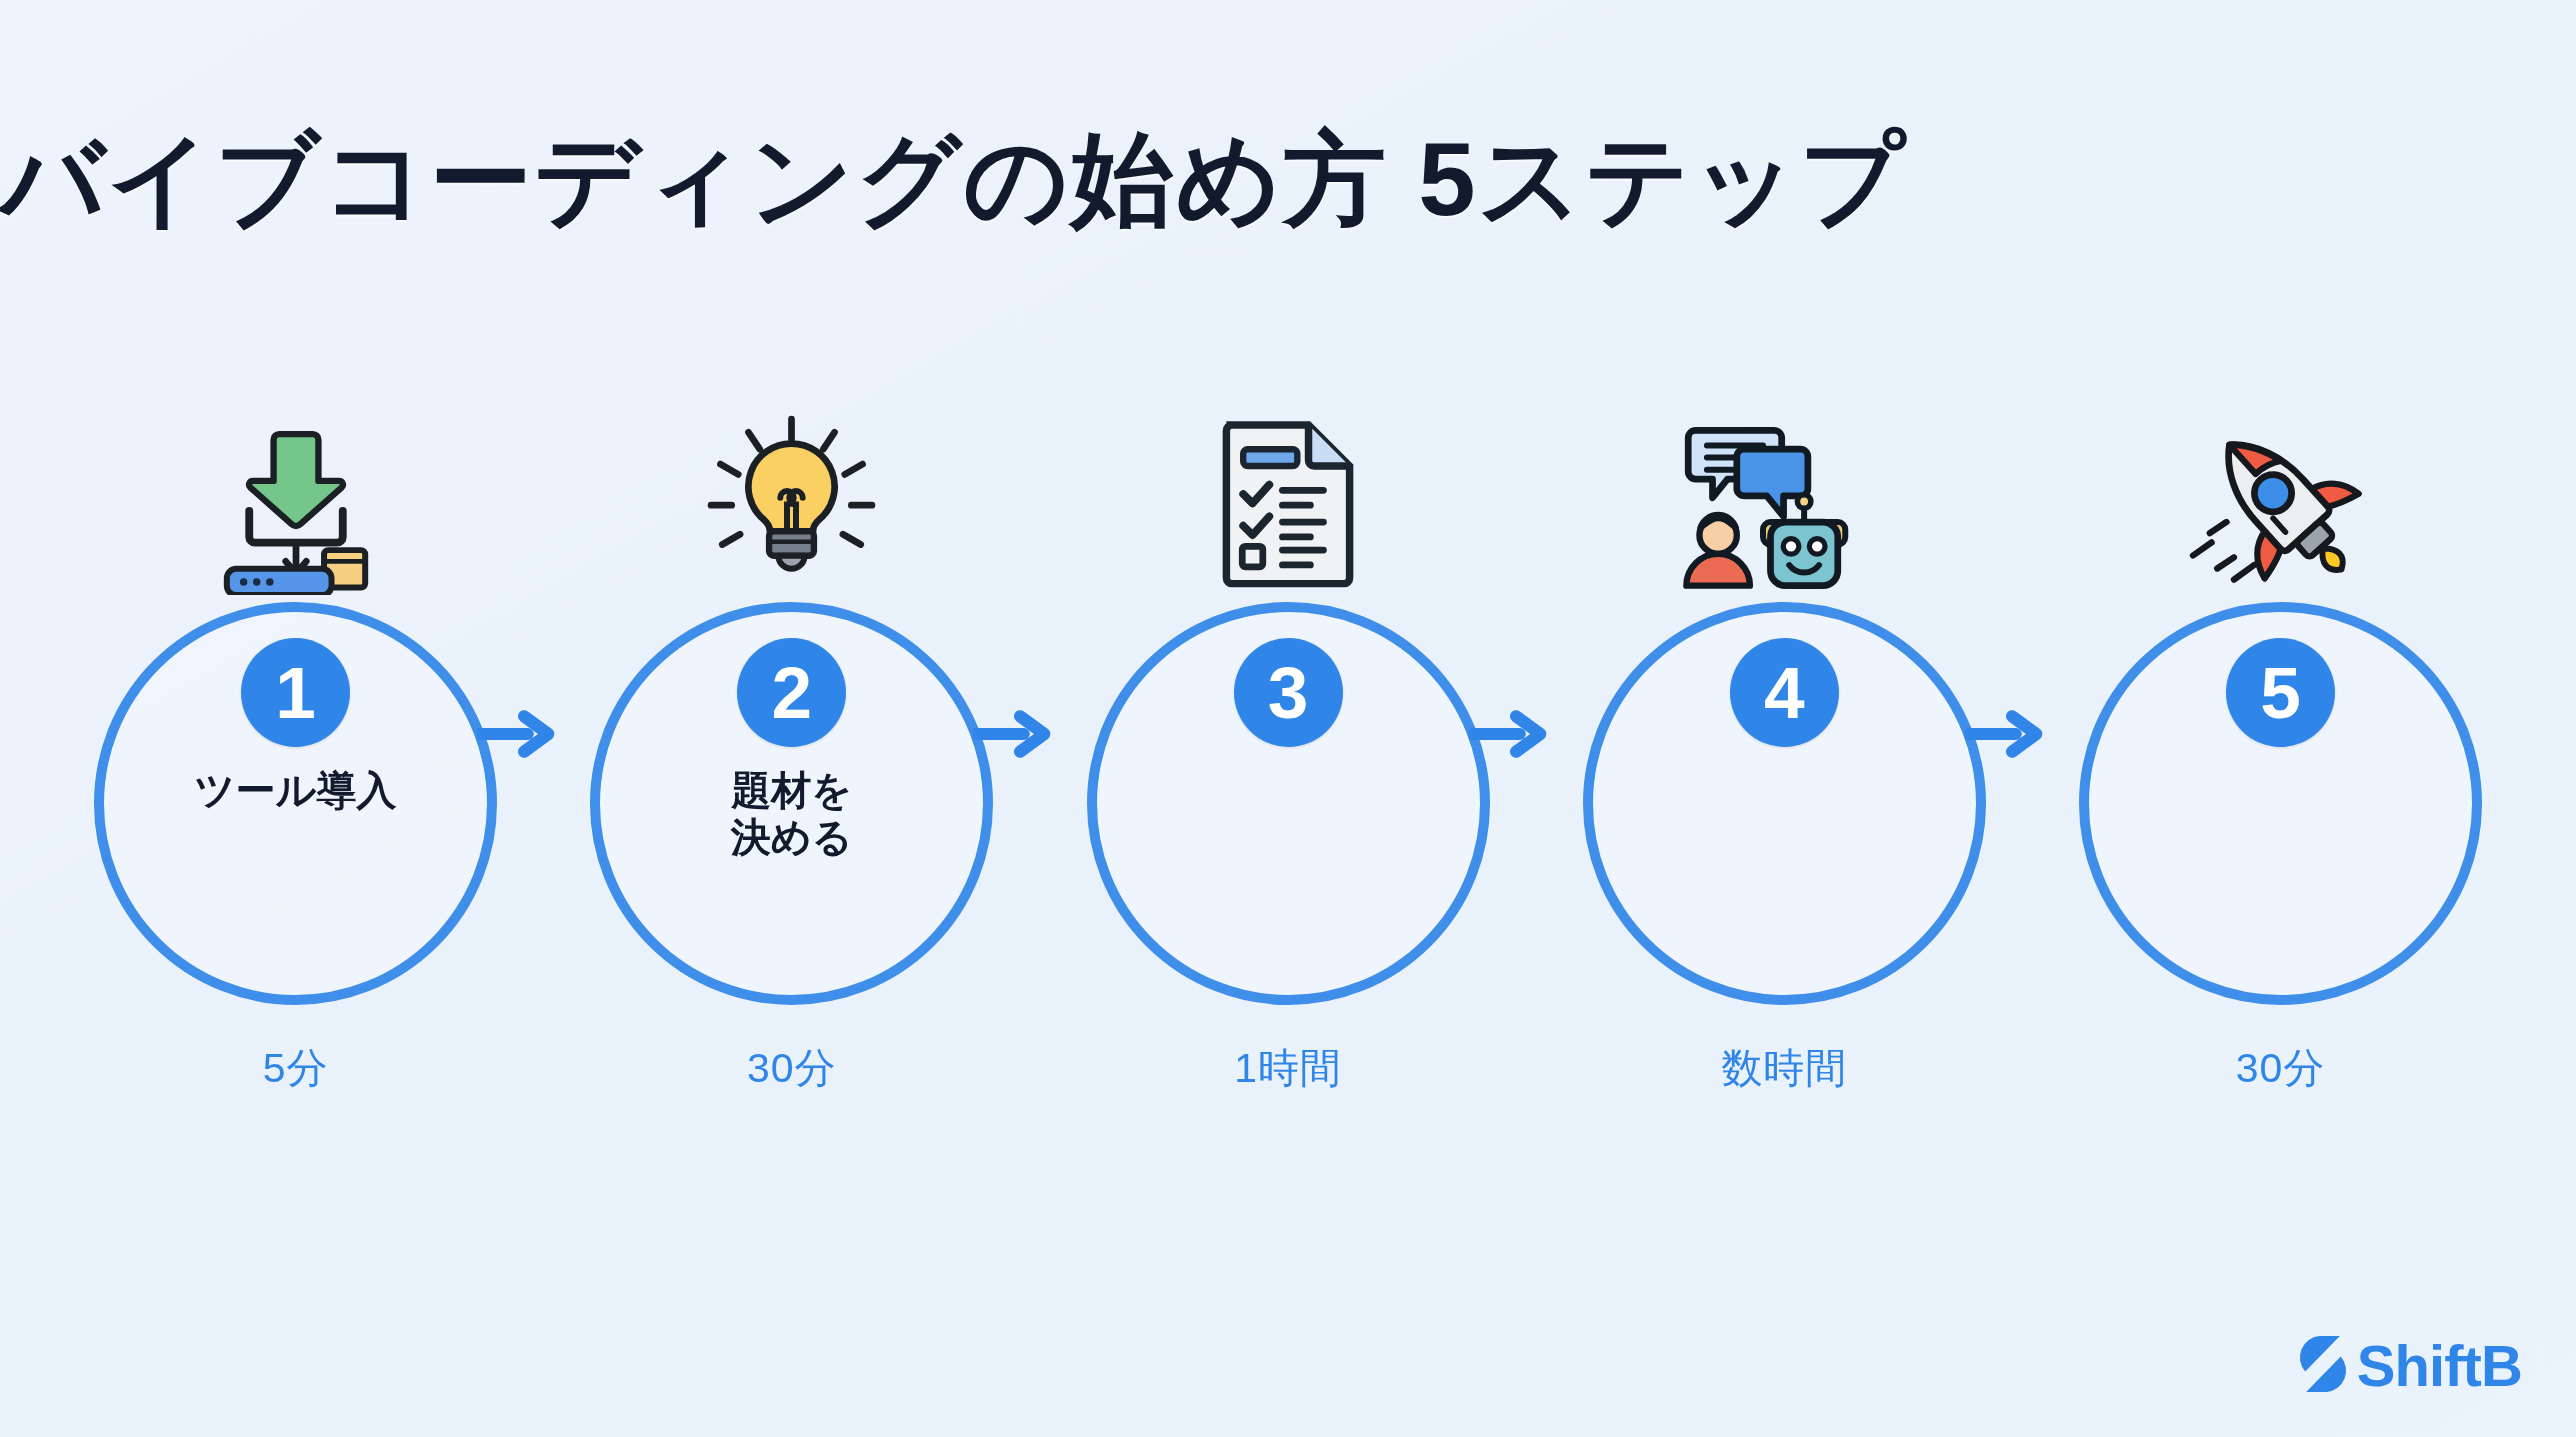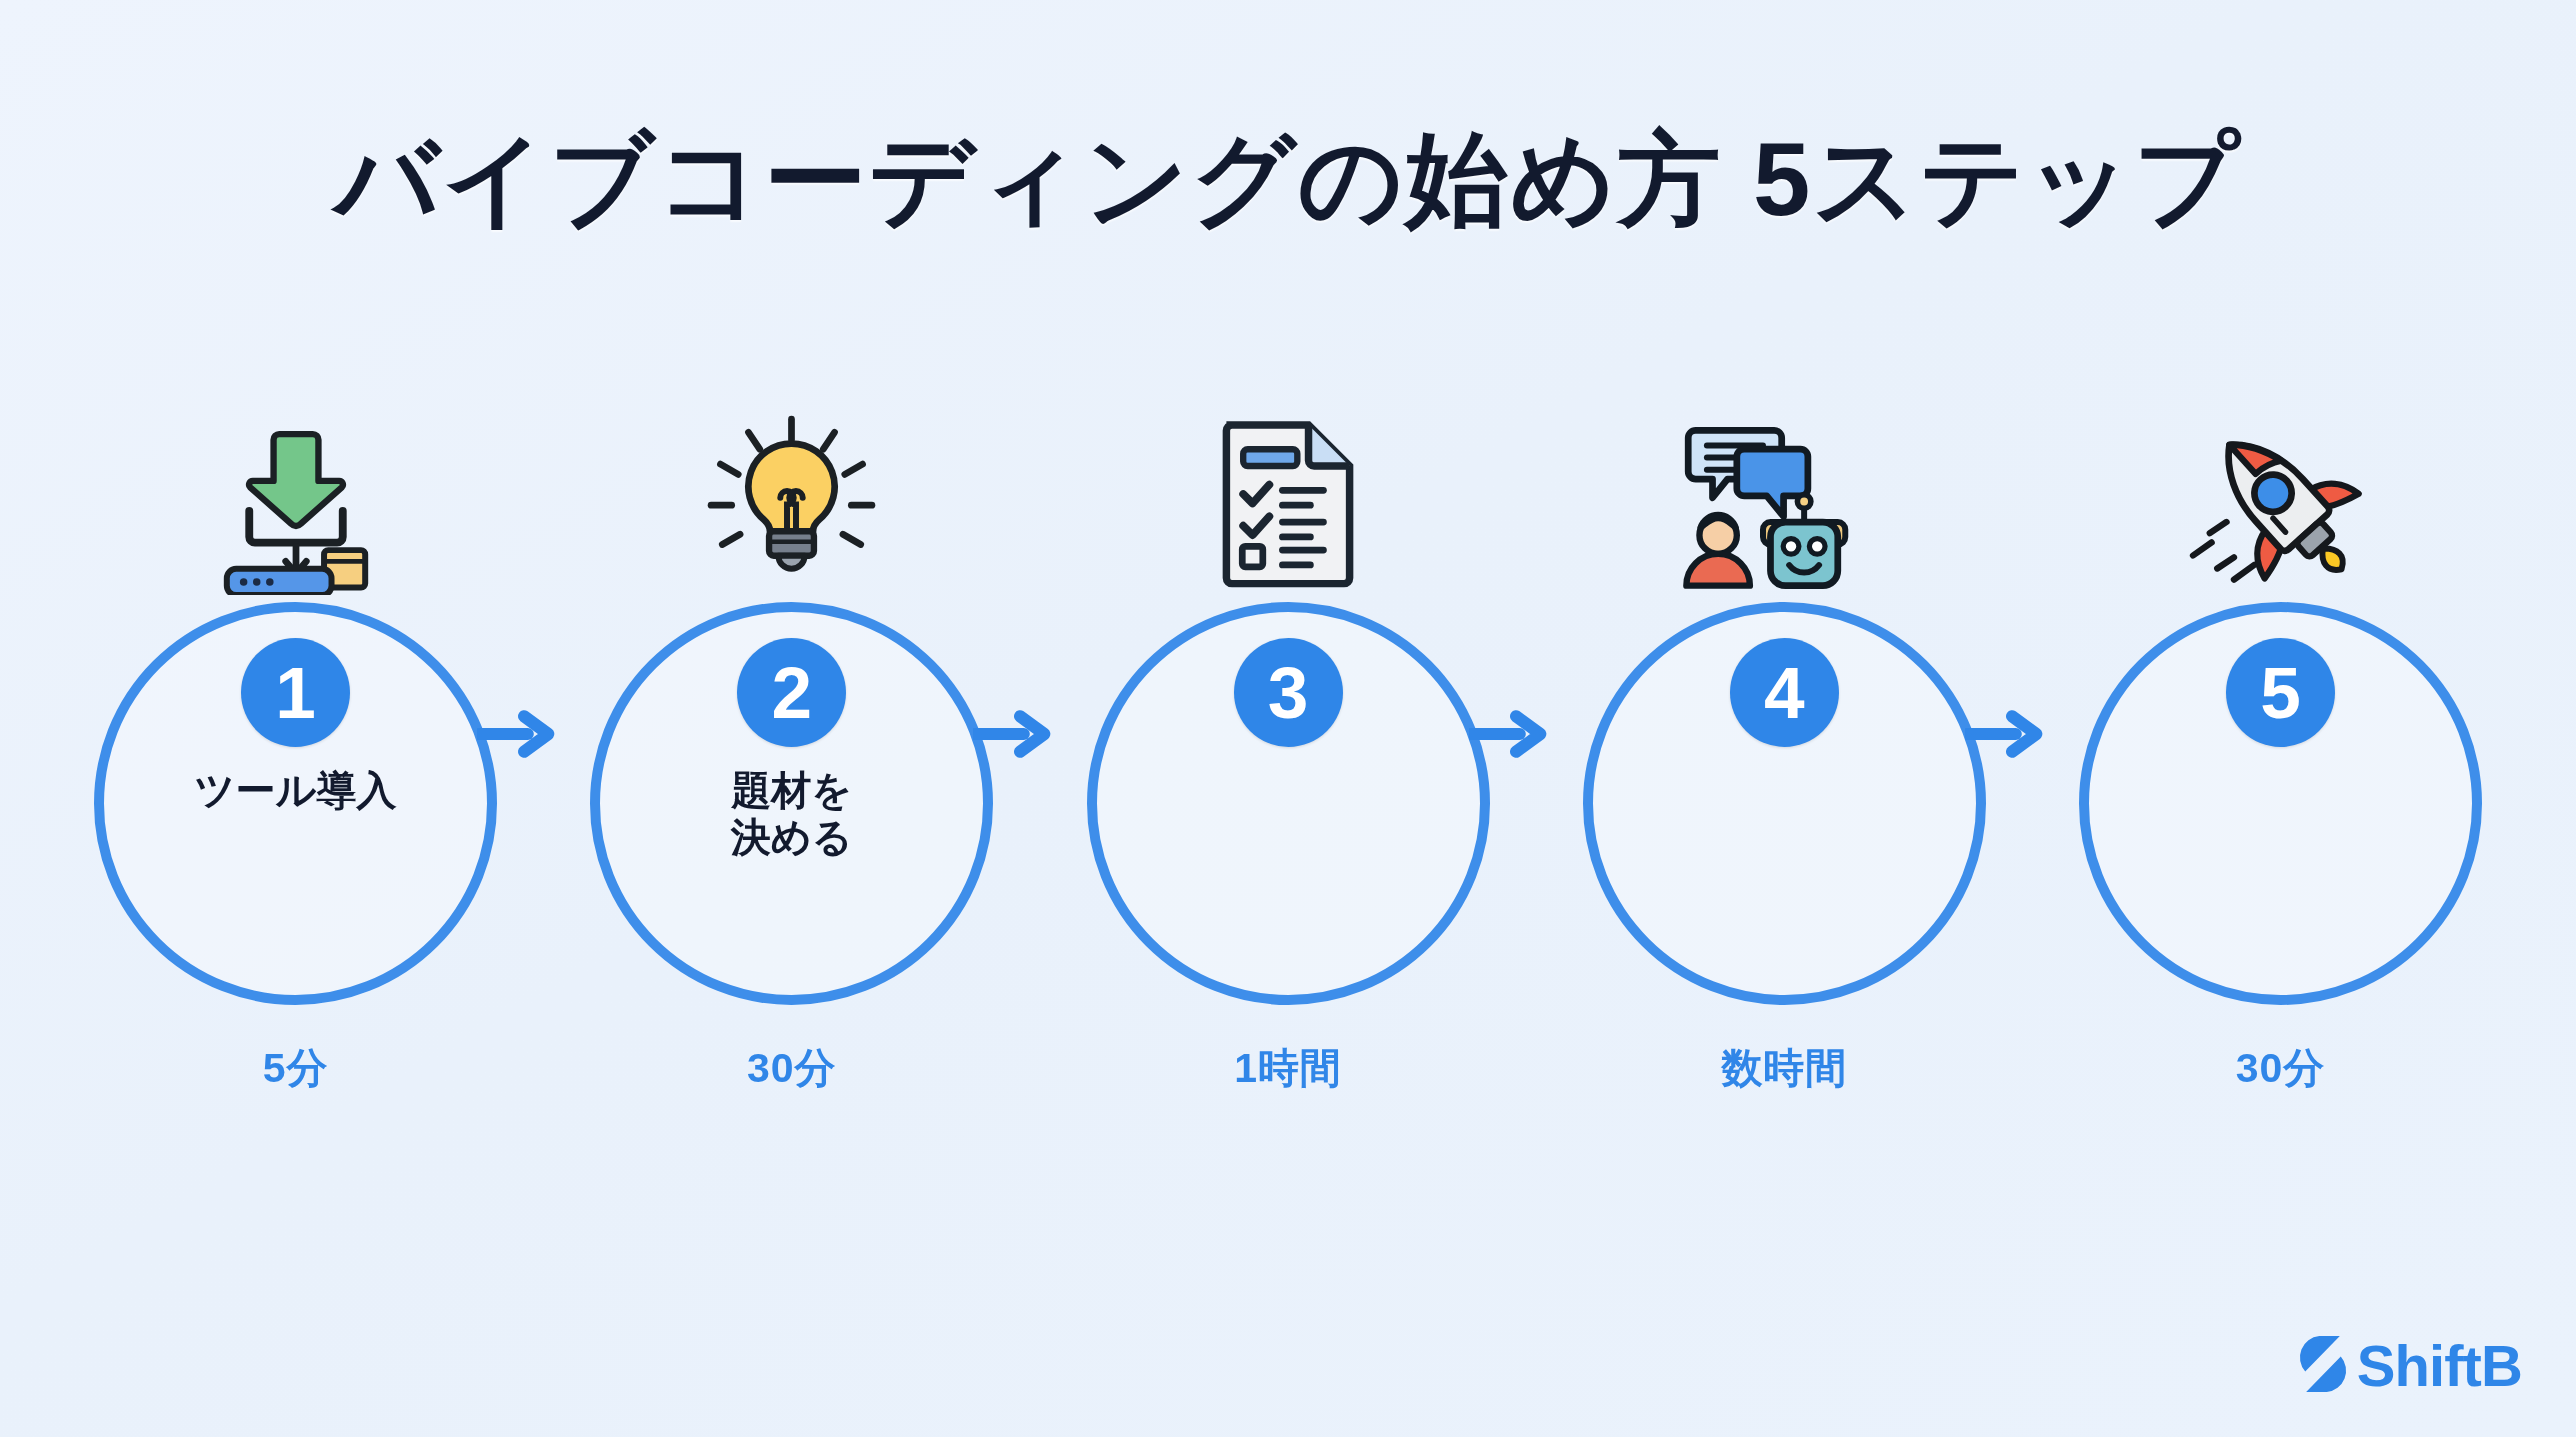--- a/index.html
+++ b/index.html
@@ -15,21 +15,20 @@
     background: linear-gradient(150deg, #eef4fd 0%, #e9f1fb 45%, #eaf2fc 100%);
     position: relative;
   }
 
   
   #title {
     position: absolute;
     top: 112px;
     left: 0;
     width: 100%;
-    text-align: center;
     font-size: 103px;
     font-weight: 900;
     letter-spacing: 1.9px;
     color: #121a2e;
     white-space: nowrap;
     text-shadow: 0 1.9px 1.9px rgba(255,255,255,0.7);
   }
 
   
   #steps {
@@ -100,21 +99,21 @@
     text-align: center;
     letter-spacing: 0px;
     white-space: pre-line;
     padding: 0 13px;
   }
   .circle-label.small { font-size: 49px; }
 
   .duration {
     margin-top: 36px;
     font-size: 41px;
-    font-weight: 700;
+    font-weight: 400;
     color: #3086e8;
     text-align: center;
     letter-spacing: 0.9px;
   }
 
   
   .arrow {
     position: absolute;
     top: 298px;
     right: -52px;

